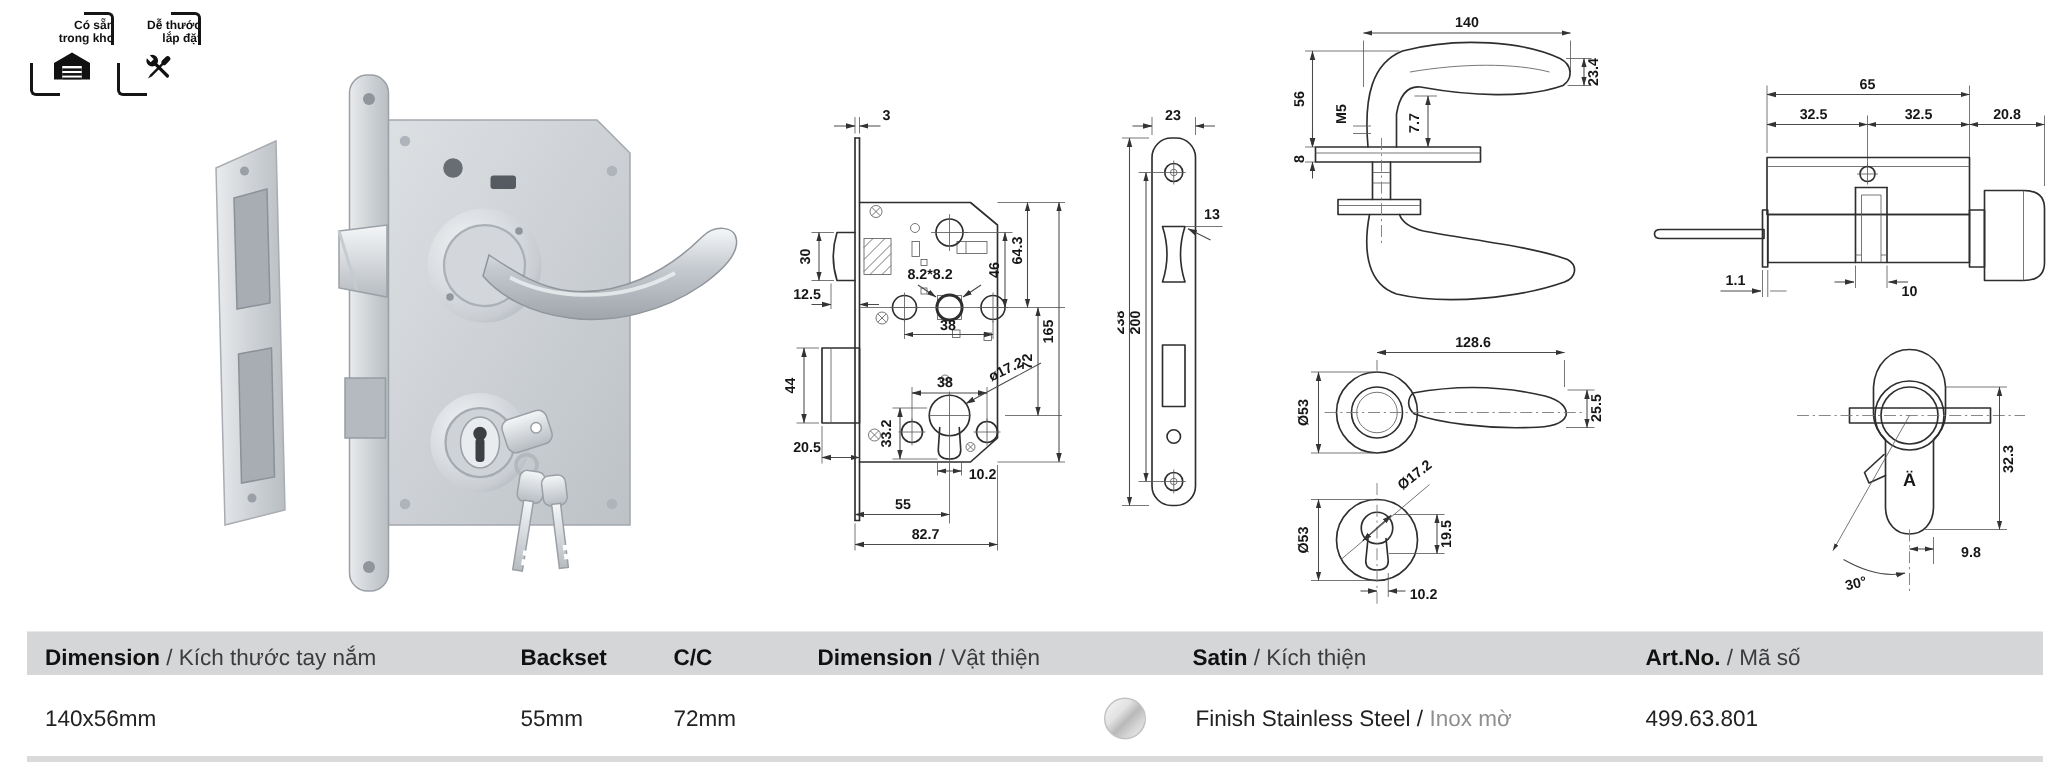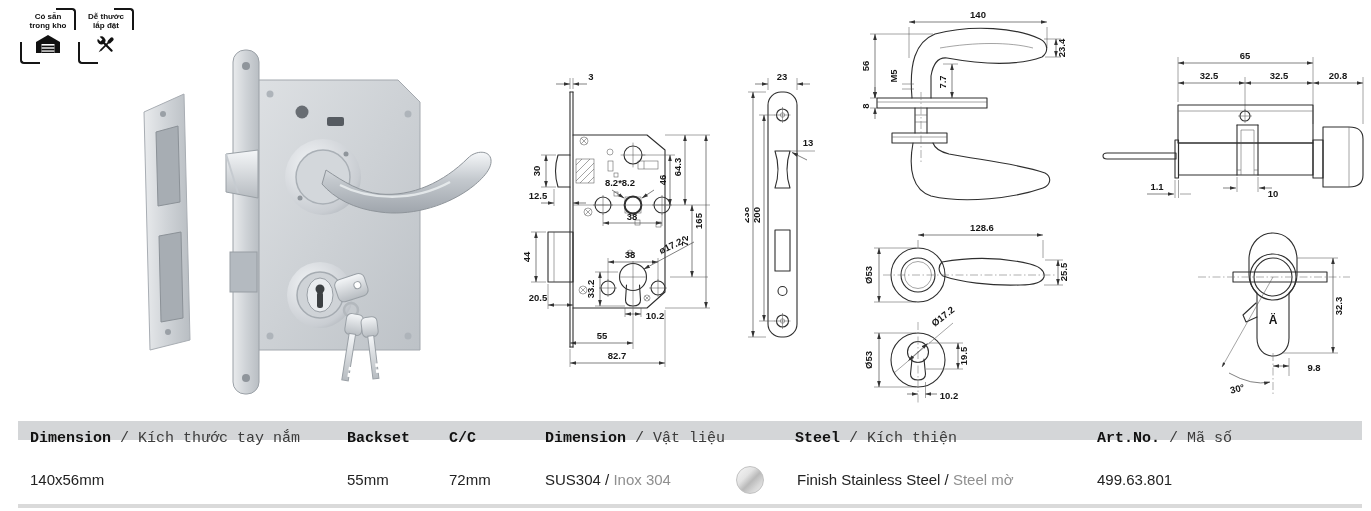--- a/index.html
+++ b/index.html
@@ -7,33 +7,33 @@
         font-family:"Liberation Sans",sans-serif;}
   .abs{position:absolute;}
 
   
   .badge{position:absolute;top:8px;width:56px;height:56px;}
   .badge-1{left:20px}.badge-2{left:78px}
   .corner-tr{position:absolute;top:0;right:0;width:18px;height:20px;
     border-top:2.5px solid #151515;border-right:2.5px solid #151515;border-top-right-radius:4px;}
   .corner-bl{position:absolute;bottom:0;left:0;width:18px;height:20px;
     border-left:2.5px solid #151515;border-bottom:2.5px solid #151515;border-bottom-left-radius:4px;}
-  .badge-text{margin-top:4px;text-align:center;font:700 8px/1.18 "Liberation Sans",sans-serif;color:#0f0f0f;}
+  .badge-text{margin-top:4px;text-align:right;font:700 8px/1.18 "Liberation Sans",sans-serif;color:#0f0f0f;}
   .badge-icon{display:block;margin:3px auto 0;}
 
   
   .p{fill:none;stroke:#2e2e2e;stroke-width:1.1;stroke-linejoin:round;stroke-linecap:round;}
   .p2{fill:none;stroke:#2e2e2e;stroke-width:2;}
   .d{fill:none;stroke:#4a4a4a;stroke-width:.7;}
   .e{fill:none;stroke:#5a5a5a;stroke-width:.55;}
   .cl{fill:none;stroke:#7a7a7a;stroke-width:.6;stroke-dasharray:8 2.5 1.5 2.5;}
   .dt{font:700 9.5px "Liberation Sans",sans-serif;fill:#161616;text-anchor:middle;}
 
   
-  .thead{position:absolute;left:18px;top:421px;width:1344px;height:19px;background:#d4d6d8;font-family:Liberation Mono, monospace;}
+  .thead{position:absolute;left:18px;top:421px;width:1344px;height:29px;background:#d4d6d8;}
   .trow{position:absolute;left:18px;top:457px;width:1344px;height:46px;background:#fff;}
   .tfoot{position:absolute;left:18px;top:504px;width:1344px;height:4px;background:#dadada;}
   .th,.td{position:absolute;top:0;white-space:nowrap;font-size:15px;color:#222;}
   .th{line-height:36px;} .td{line-height:46px;text-align:right;}
   .th .en{font-weight:700;color:#111;}
   .th .vi,.th .sep{font-weight:400;color:#3c3c3c;}
   .td .sec{color:#8f8f8f;}
   .c1{left:12px}.c2{left:329px}.c3{left:431px}.c4{left:527px}.c5{left:718px}.c6{left:1079px}
   .swatch{display:inline-block;width:26px;height:26px;border-radius:50%;vertical-align:middle;
     margin:-3px 33px 0 0;border:1px solid #c2c2c2;
@@ -560,27 +560,26 @@
 
     <line class="e" x1="93" y1="59" x2="42" y2="149" marker-end="url(#arr)"></line>
     <path class="d" d="M49,155 Q72,168 90,164" marker-end="url(#arr)"></path>
     <text class="dt" x="58" y="174" transform="rotate(-14 58 174)">30°</text>
   </svg>
 
   <div class="thead">
     <div class="th c1"><span class="en">Dimension</span><span class="sep"> / </span><span class="vi">Kích thước tay nắm</span></div>
     <div class="th c2"><span class="en">Backset</span></div>
     <div class="th c3"><span class="en">C/C</span></div>
-    <div class="th c4"><span class="en">Dimension</span><span class="sep"> / </span><span class="vi">Vật liệu</span></div>
-    <div class="th c5" style="left:777px"><span class="en">Steel</span><span class="sep"> / </span><span class="vi">Kích thiện</span></div>
+    <div class="th c4"><span class="en">Dimension</span><span class="sep"> / </span><span class="vi">Vật thiện</span></div>
+    <div class="th c5" style="left:777px"><span class="en">Satin</span><span class="sep"> / </span><span class="vi">Kích thiện</span></div>
     <div class="th c6"><span class="en">Art.No.</span><span class="sep"> / </span><span class="vi">Mã số</span></div>
   </div>
   <div class="trow">
     <div class="td c1">140x56mm</div>
     <div class="td c2">55mm</div>
     <div class="td c3">72mm</div>
-    <div class="td c4"><span>SUS304</span><span> / </span><span class="sec">Inox 304</span></div>
-    <div class="td c5"><span class="swatch"></span><span>Finish Stainless Steel</span><span> / </span><span class="sec">Steel mờ</span></div>
+    <div class="td c5"><span class="swatch"></span><span>Finish Stainless Steel</span><span> / </span><span class="sec">Inox mờ</span></div>
     <div class="td c6">499.63.801</div>
   </div>
   <div class="tfoot"></div>
 
 </div>
 
 </body></html>

